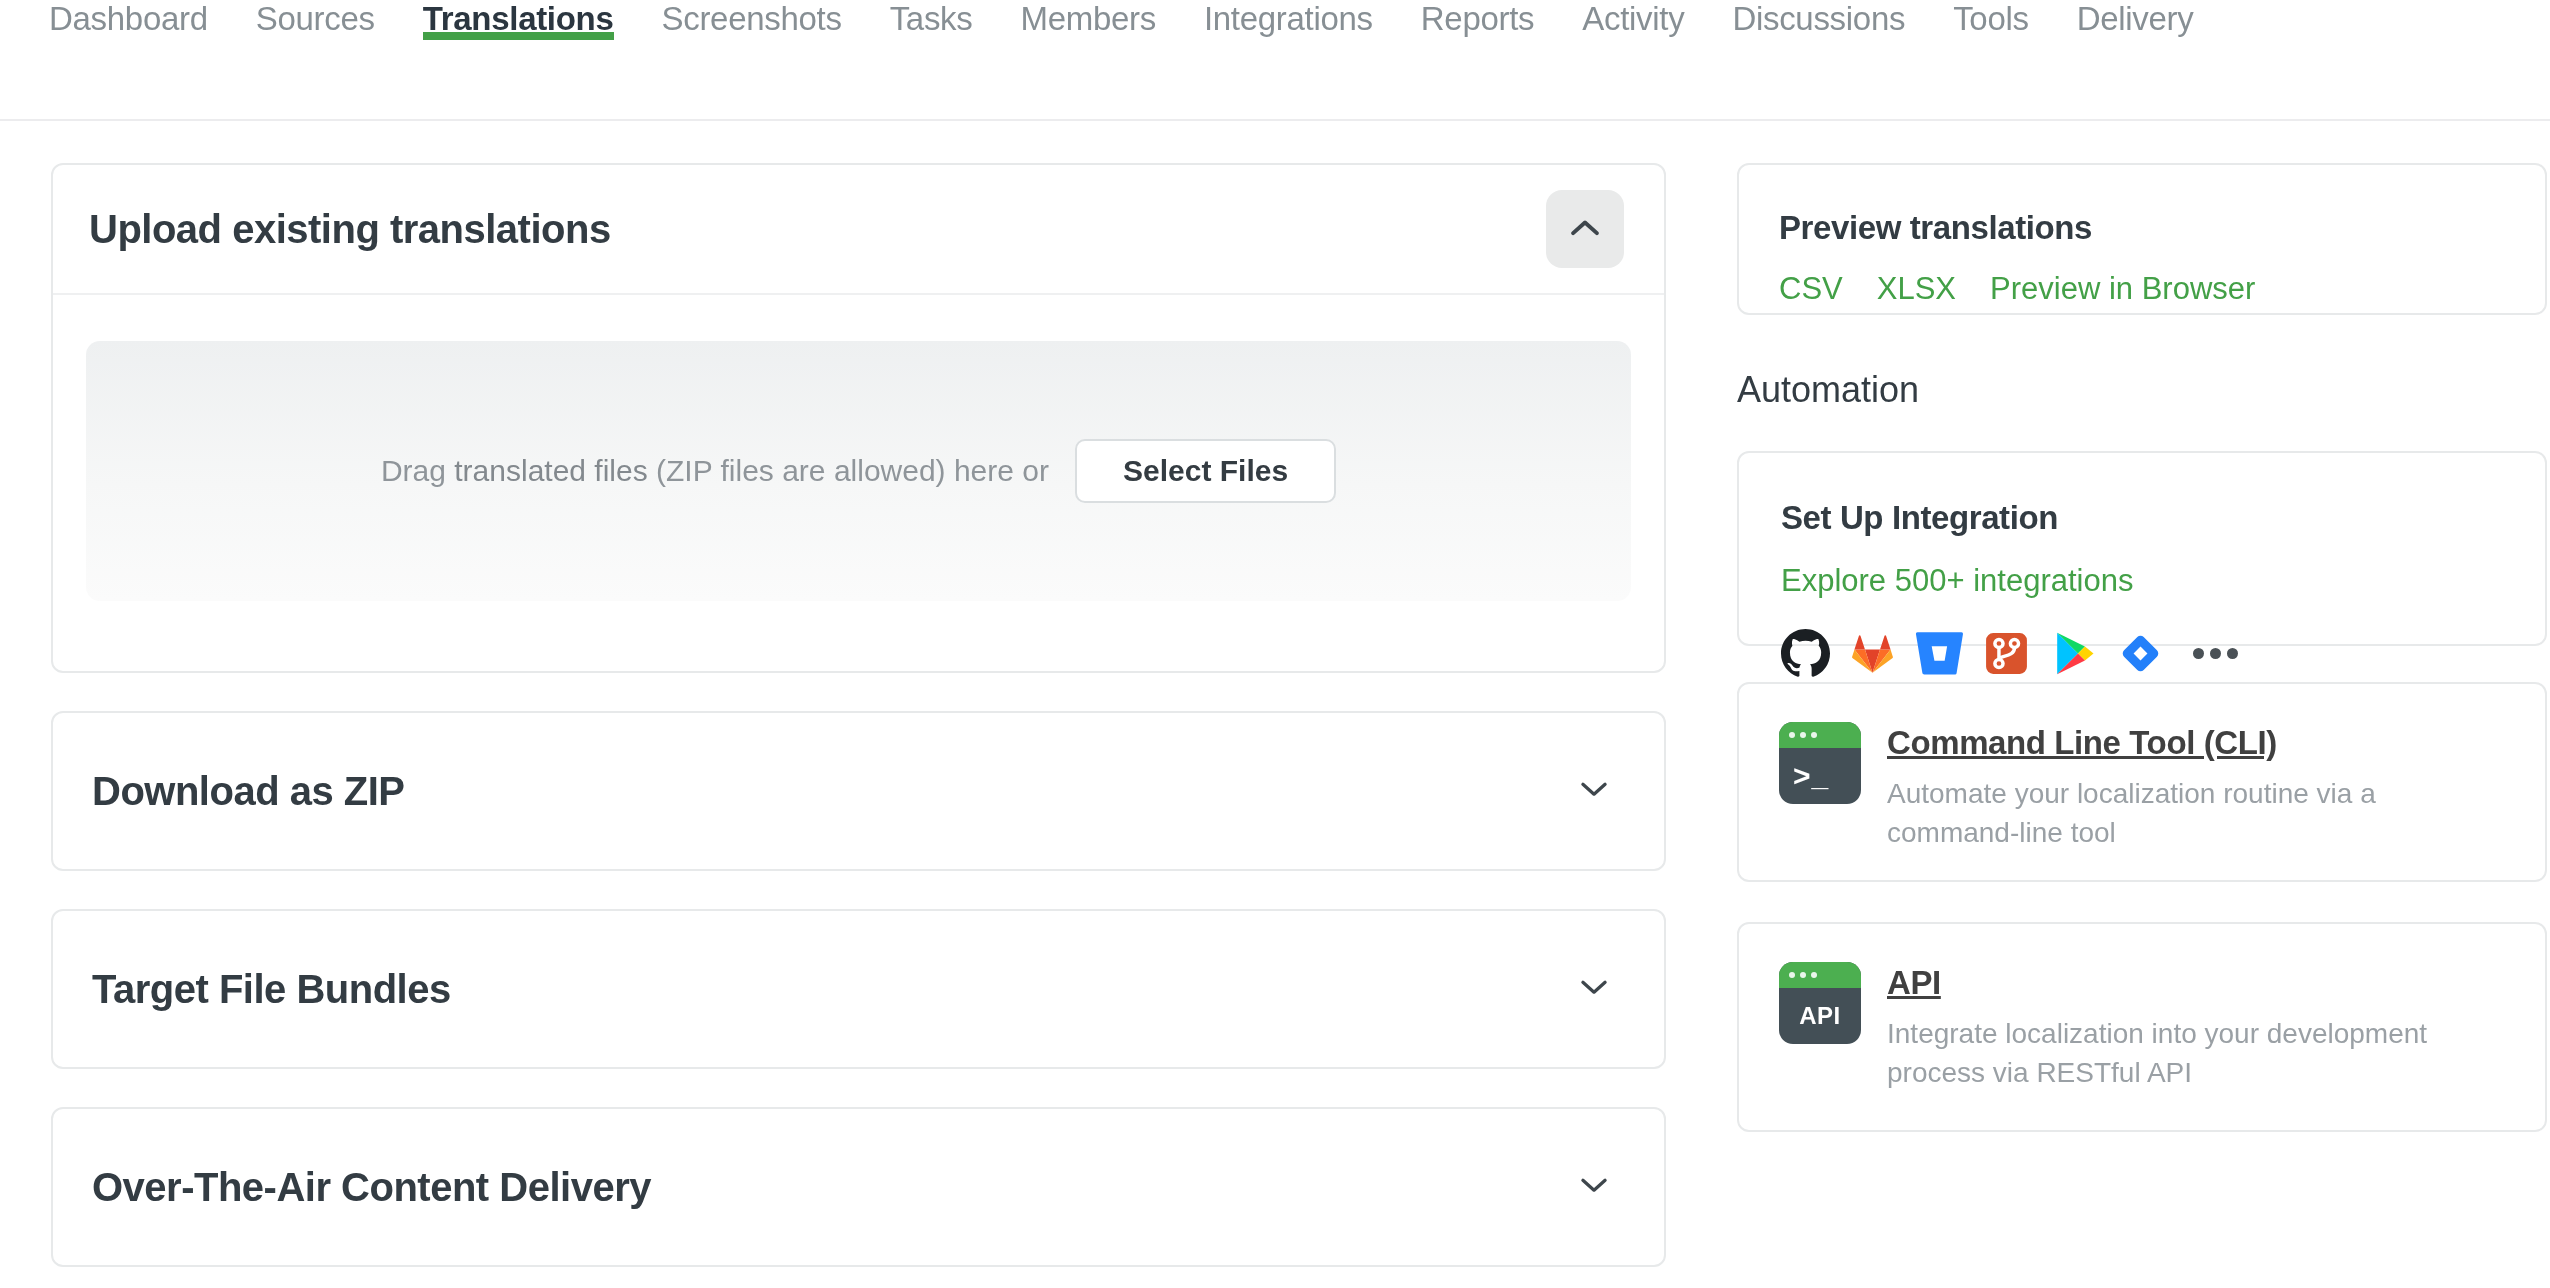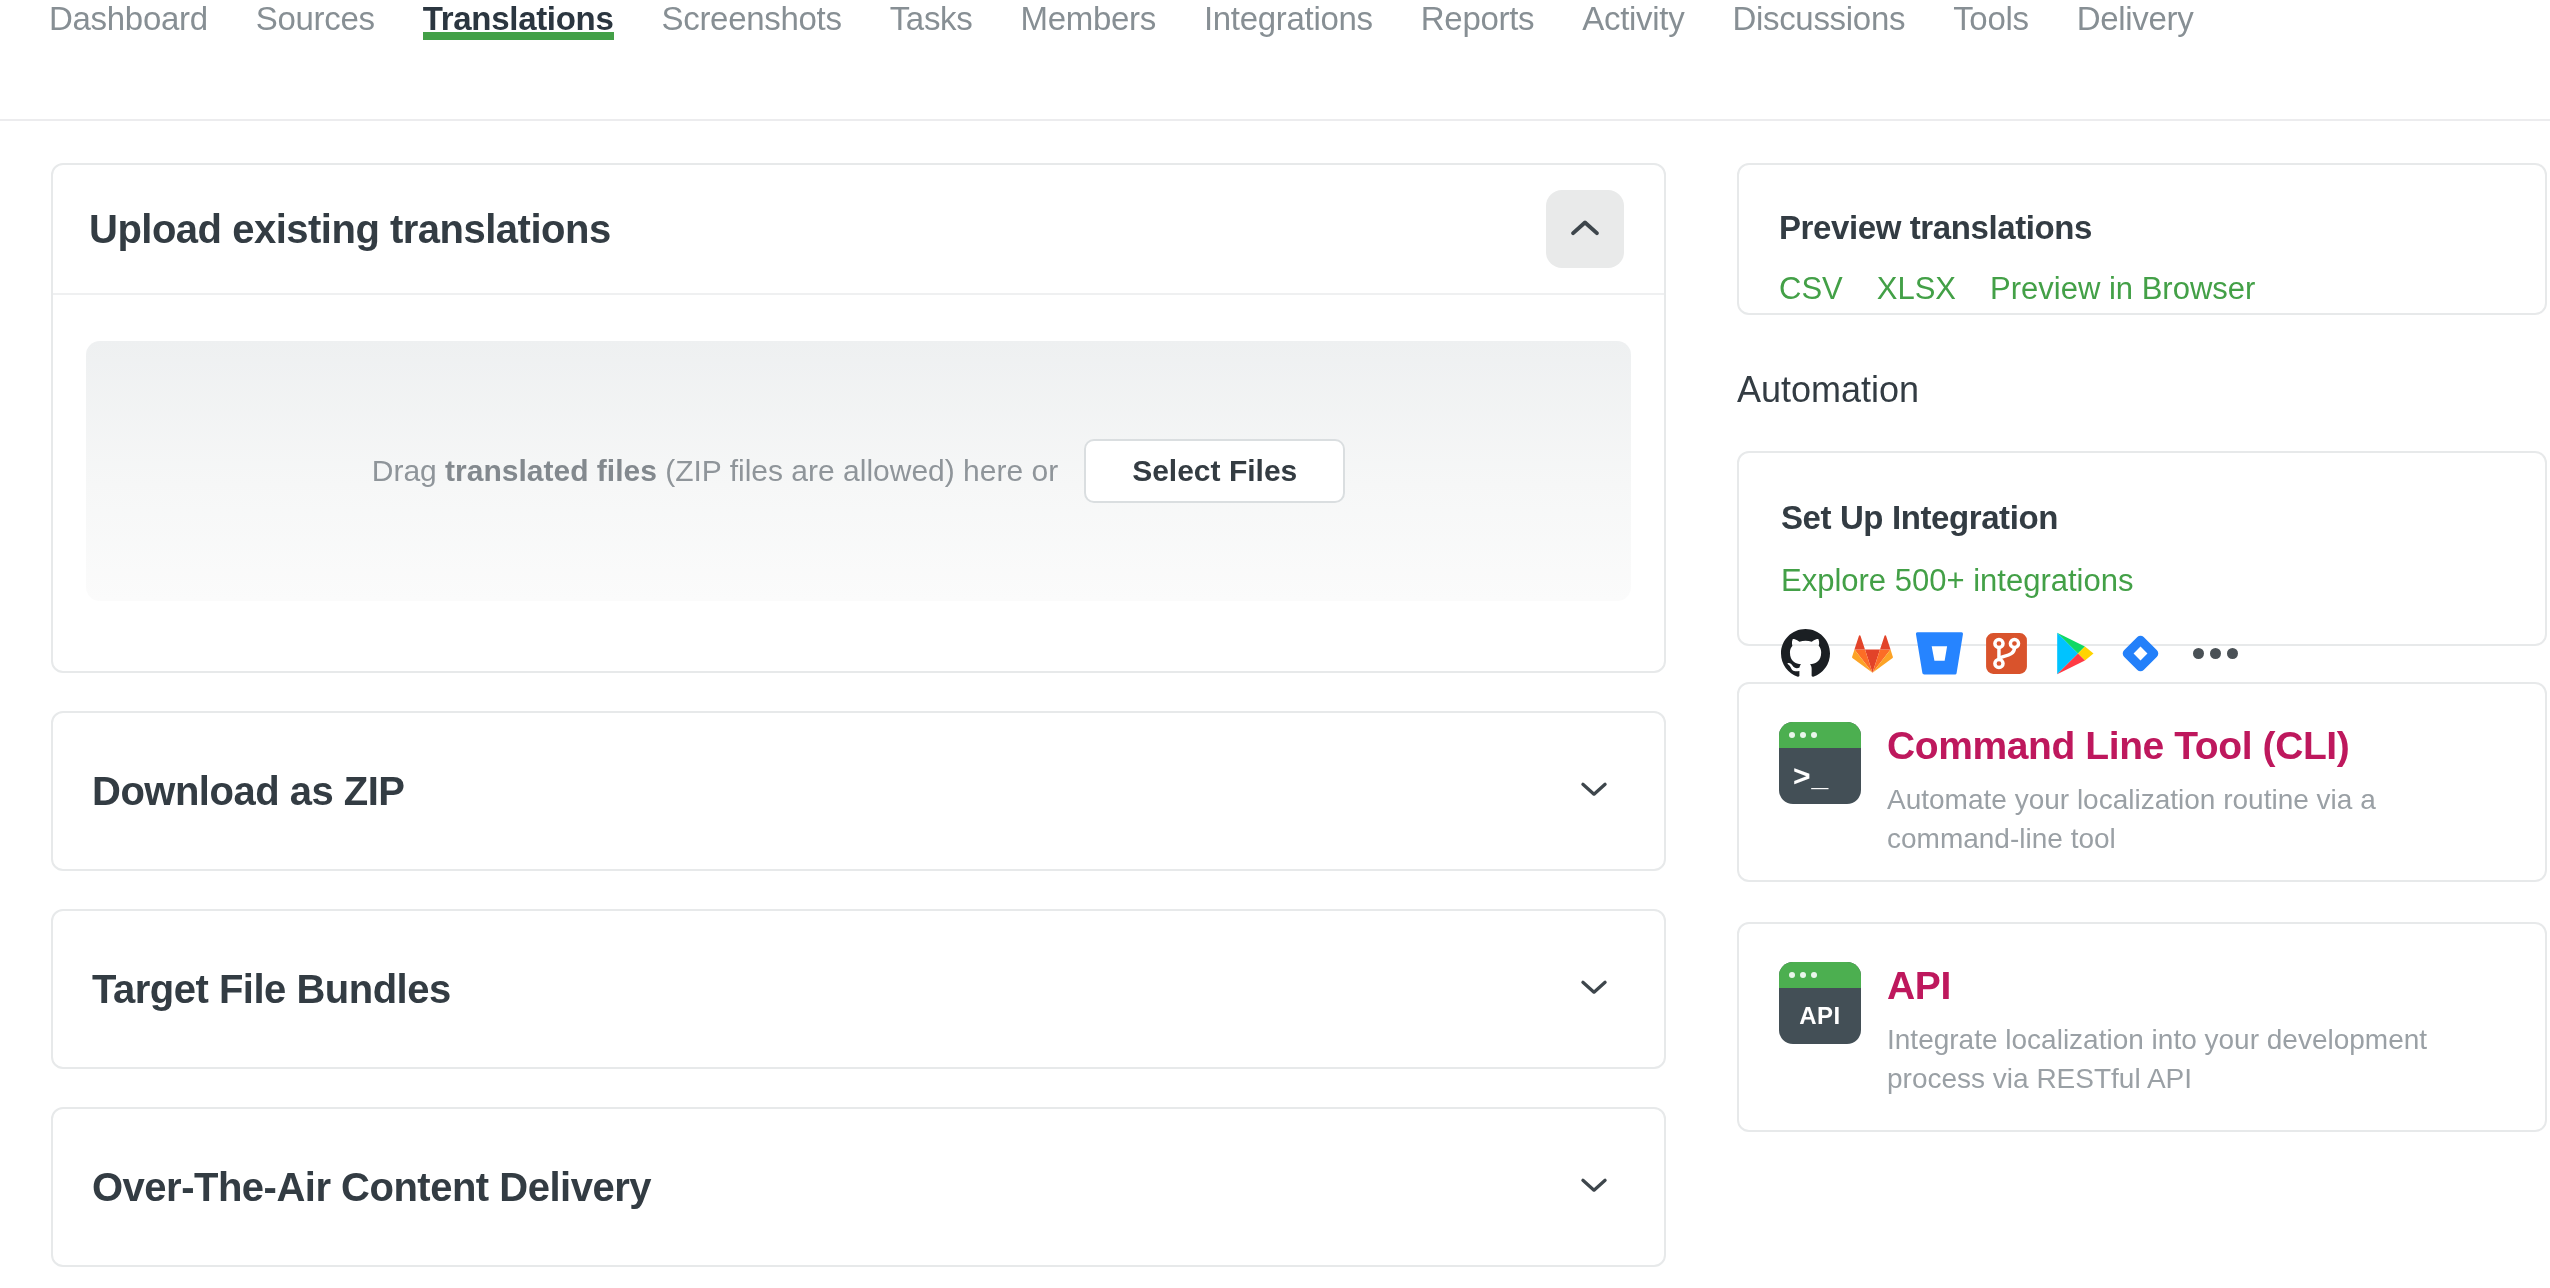--- a/index.html
+++ b/index.html
@@ -42,21 +42,21 @@
     width:78px; height:78px; border:none; border-radius:16px; background:#e9eaea;
     display:flex; align-items:center; justify-content:center; cursor:pointer; flex-shrink:0;
   }
   .upload-body { padding:46px 33px 45px; }
   .dropzone {
     height:260px; border-radius:14px;
     background:linear-gradient(180deg,#eef0f1 0%,#f6f7f7 55%,#fbfbfb 100%);
     display:flex; align-items:center; justify-content:center; gap:26px; cursor:pointer;
   }
   .drop-text { font-size:30px; color:#8f959a; }
-  .drop-text b { font-weight:700; color:#83898e; }
+  .drop-text b { font-weight:400; color:#83898e; }
   .select-btn {
     font-family:inherit; font-size:30px; font-weight:600; color:#343c42;
     background:#fff; border:2px solid #dadee0; border-radius:10px;
     padding:13px 46px; cursor:pointer; white-space:nowrap;
   }
   
   .section-card {
     margin-top:38px; height:160px;
     display:flex; align-items:center; justify-content:space-between;
     padding:0 56px 0 39px; cursor:pointer;
@@ -86,21 +86,21 @@
     display:flex; align-items:center; gap:5px; padding-left:10px;
   }
   .term-bar i { width:6px; height:6px; border-radius:50%; background:rgba(255,255,255,.88); }
   .term-body {
     height:56px; color:#fff; font-weight:700;
     display:flex; align-items:center;
   }
   .term-body.cli { font-size:30px; padding-left:14px; letter-spacing:1px; }
   .term-body.api { font-size:24px; justify-content:center; letter-spacing:0.5px; }
   .tool-text { padding-top:2px; }
-  .tool-title { font-size:39px; font-weight:700; letter-spacing:-0.4px; color:#be185d; }
+  .tool-title { font-size:33px; font-weight:700; letter-spacing:-0.4px; color:#404040;text-decoration:underline; }
   .tool-desc { font-size:28px; color:#9aa0a5; line-height:1.4; margin-top:12px; max-width:600px; }
   .chev { flex-shrink:0; }
 </style>
 </head>
 <body>
 
 <nav class="nav">
   <a class="tab">Dashboard</a>
   <a class="tab">Sources</a>
   <a class="tab active">Translations</a>

